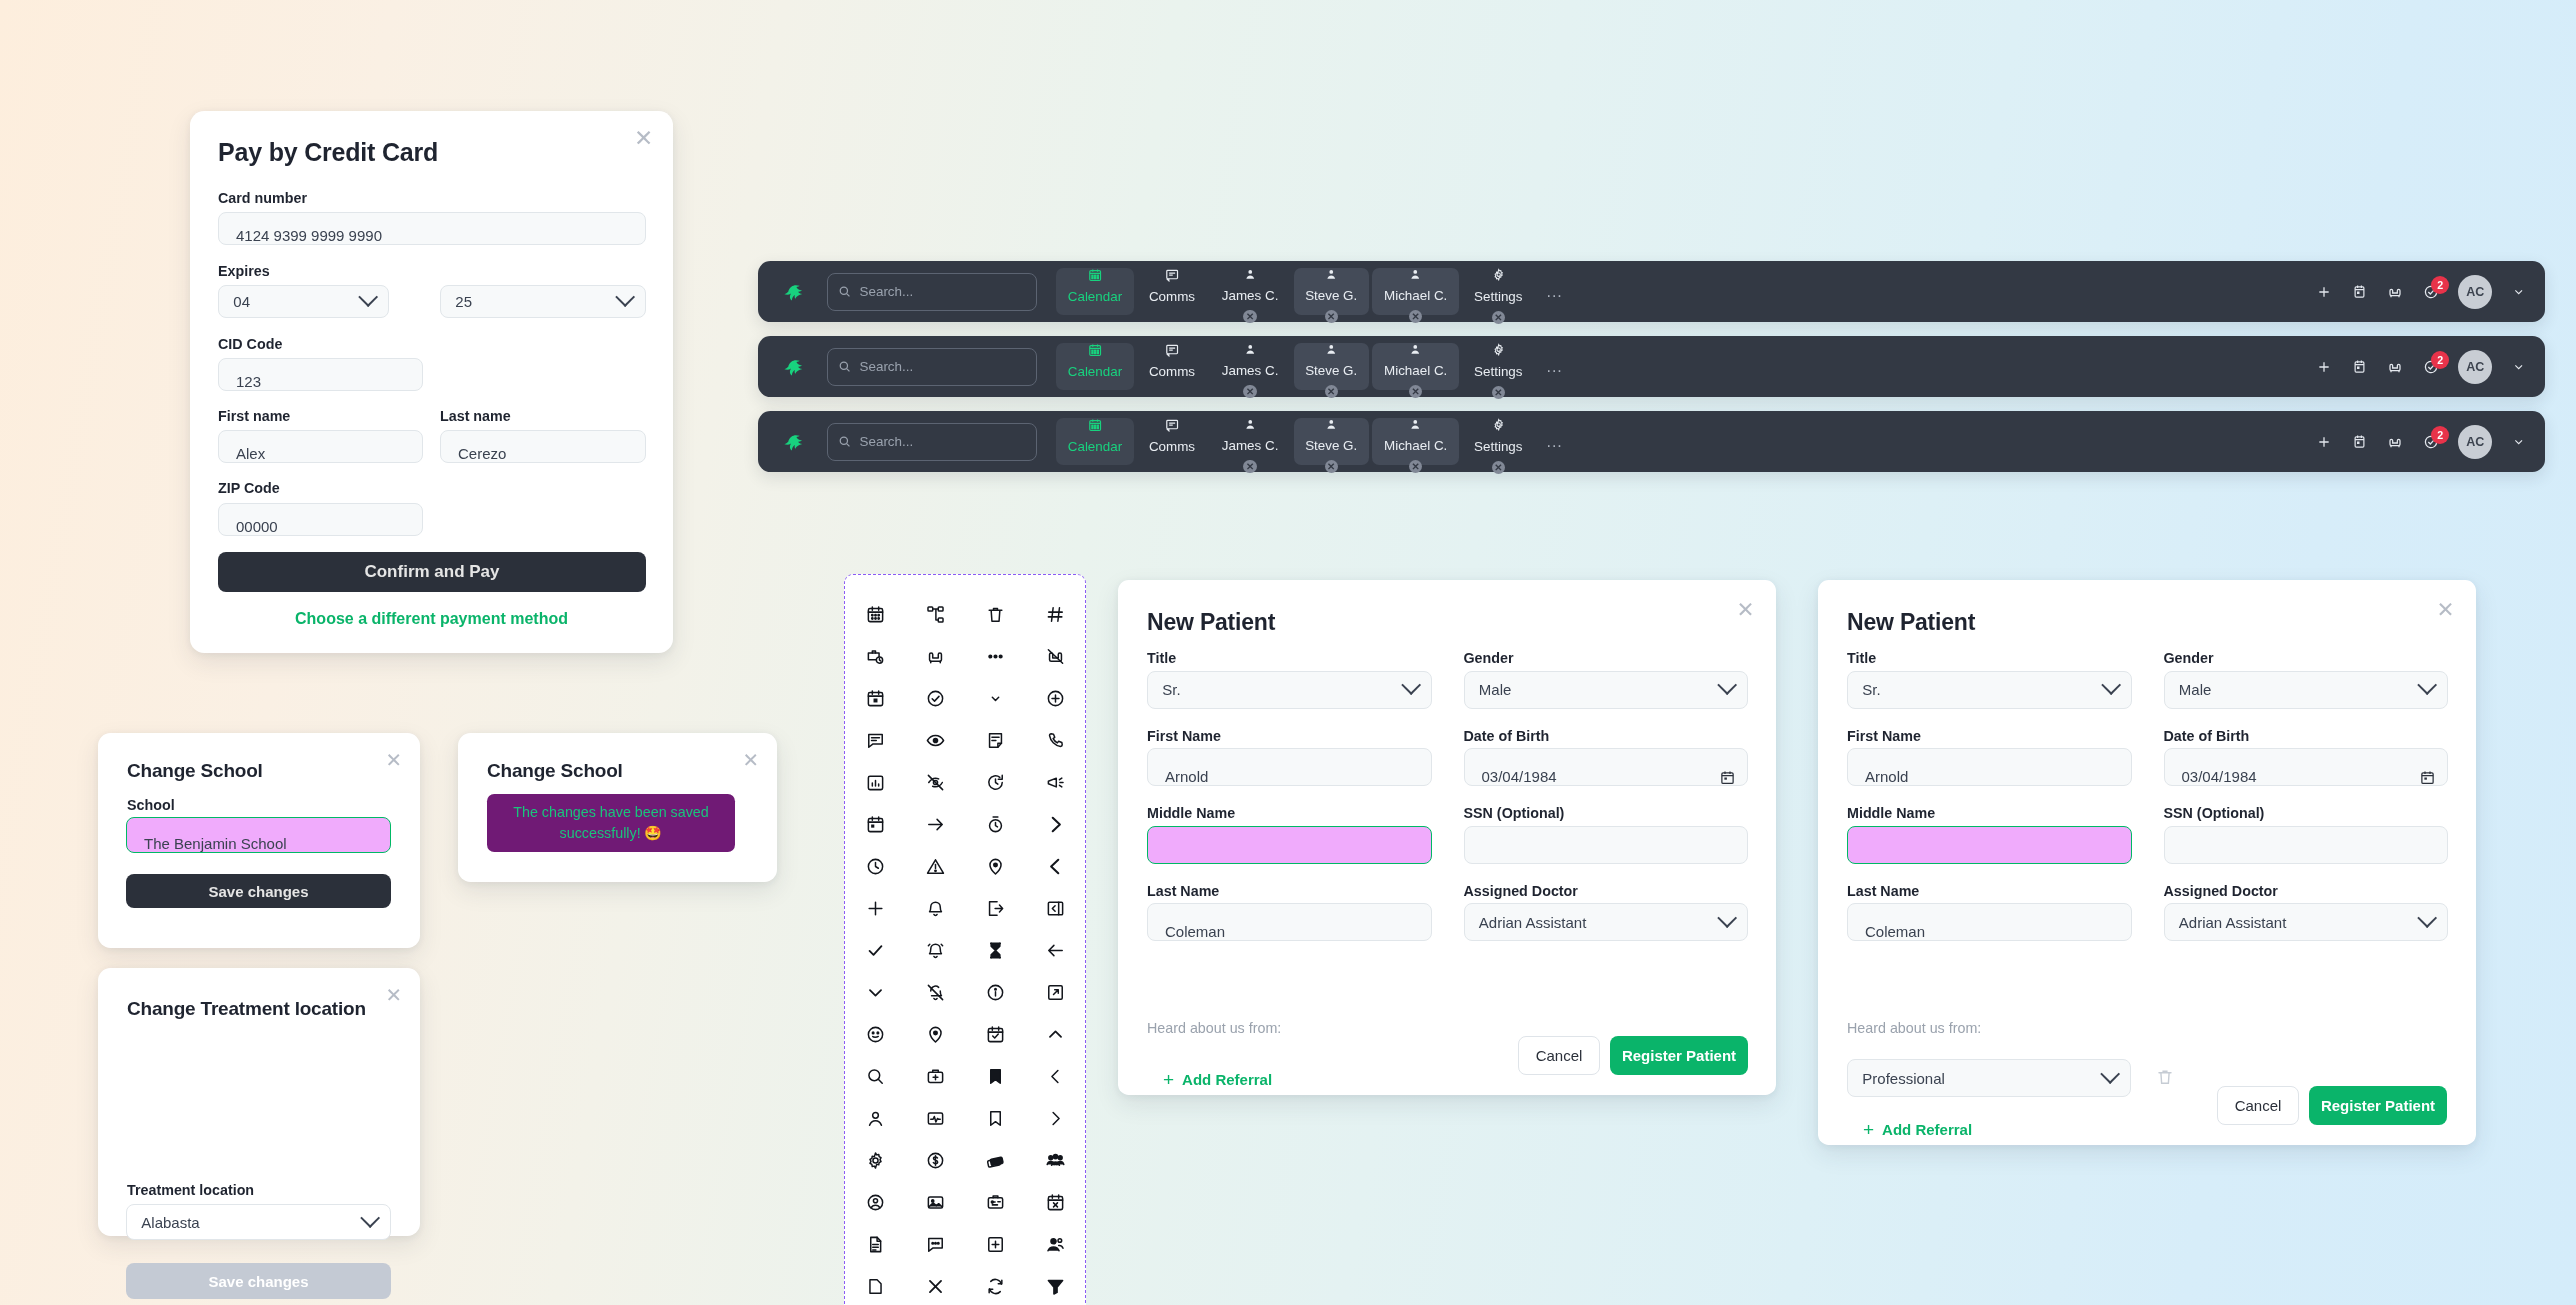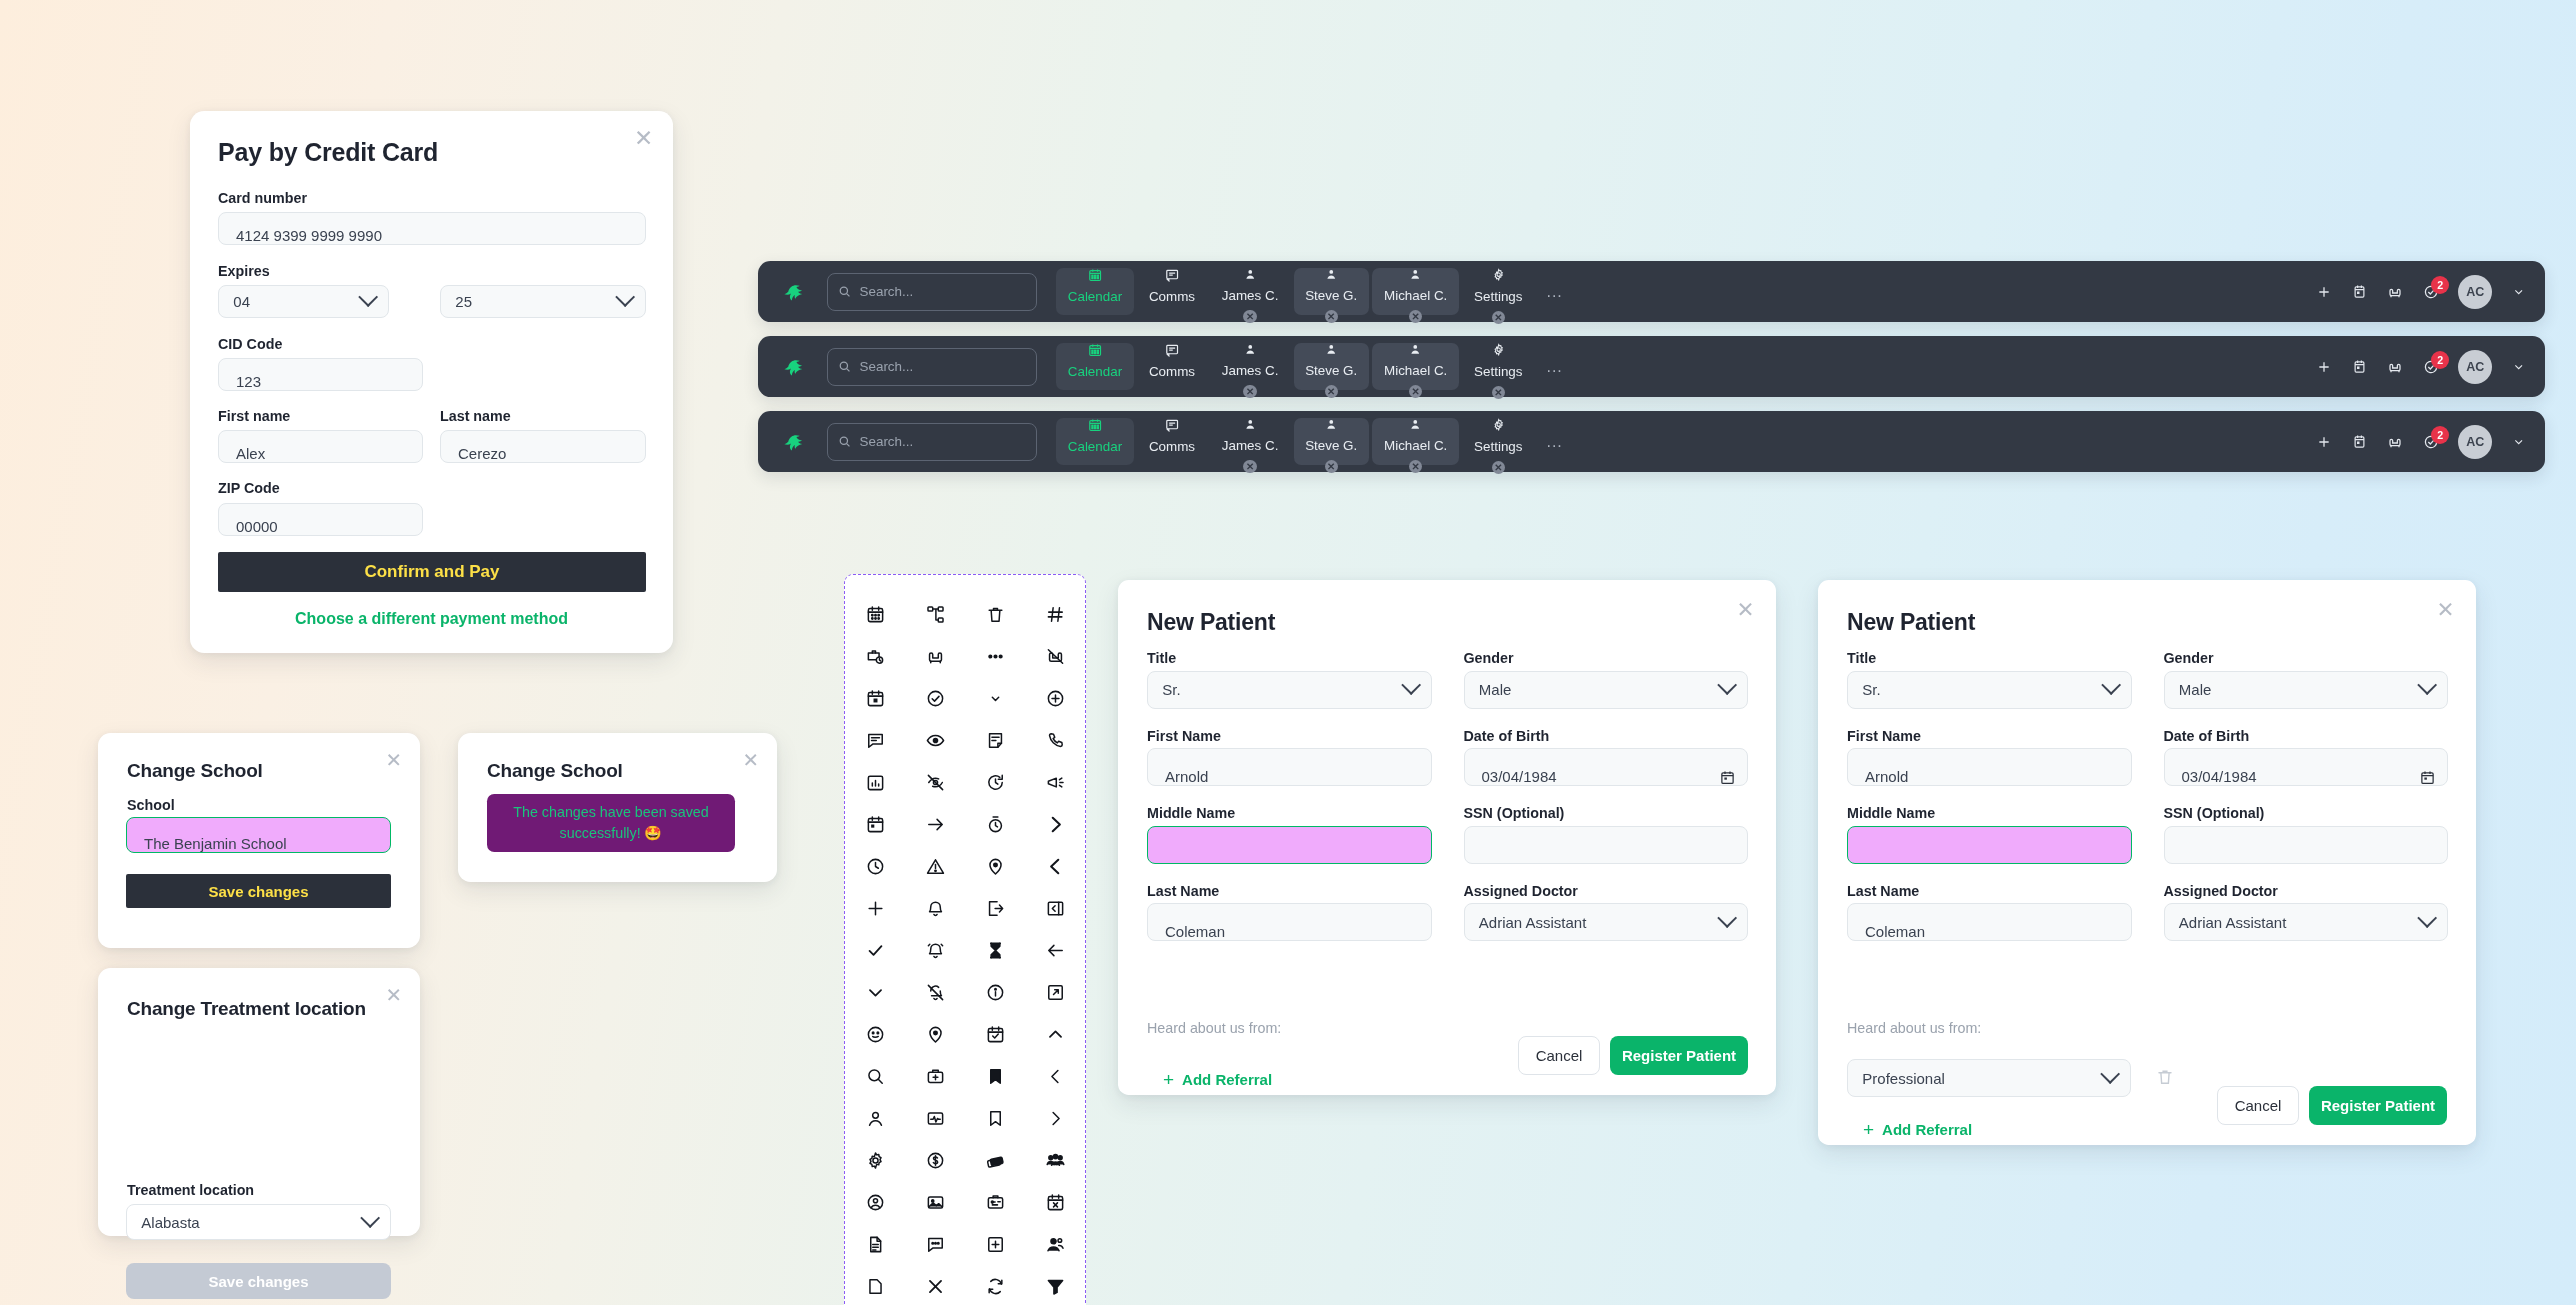--- a/index.html
+++ b/index.html
@@ -65,21 +65,21 @@
     font-size: 15px;
     cursor: pointer;
   }
   .chev {
     width: 14.3px; height: 14.3px; flex: none;
     border-right: 2px solid #3a4250;
     border-bottom: 2px solid #3a4250;
     transform: rotate(45deg) translate(-2.7px,-2.7px);
   }
   .btn-dark {
-    background: #2b303a; color:#fde047; border:none; border-radius: 2px;
+    background: #2b303a; color:#e5e5e5; border:none; border-radius: 8px;
     font-size: 15px; font-weight: 600; cursor: pointer;
     display:flex; align-items:center; justify-content:center;
   }
   .btn-green {
     background: #0ab46a; color:#fff; border:none; border-radius: 8px;
     font-size: 15px; font-weight: 600; cursor: pointer;
     display:flex; align-items:center; justify-content:center;
   }
   .btn-ghost {
     background: #fff; color:#2b303a; border:0.9px solid #dfe4e9; border-radius: 8px;

